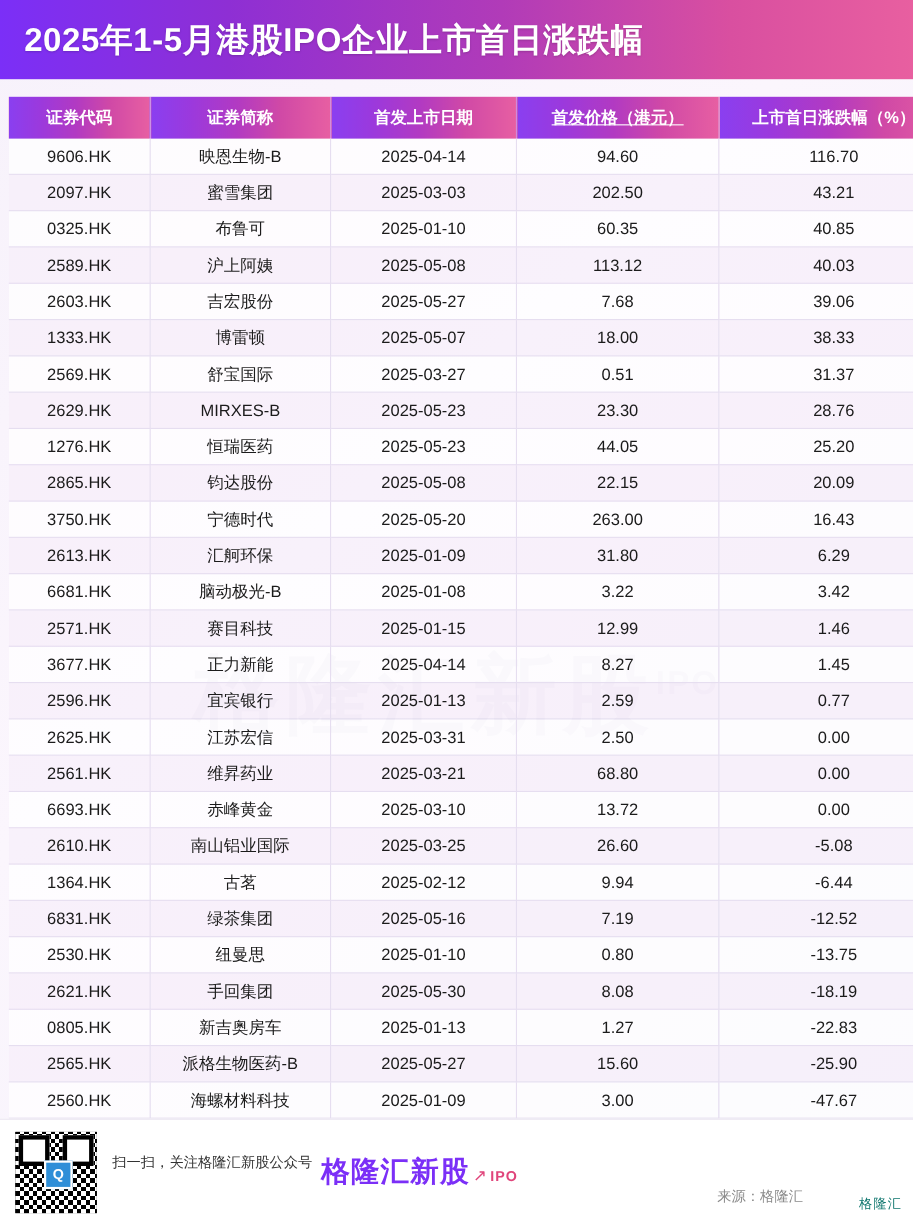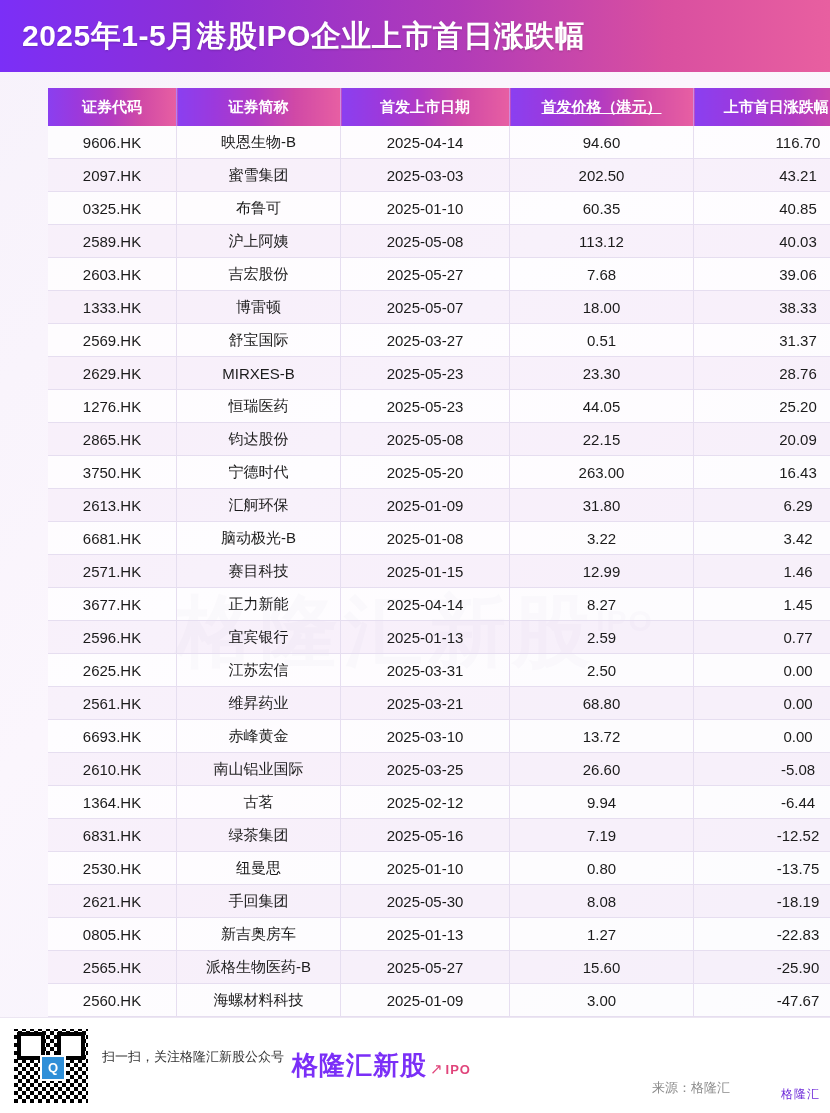--- a/index.html
+++ b/index.html
@@ -52,21 +52,20 @@
   }
   .watermark small {
     font-size: 30px;
     letter-spacing: 2px;
     vertical-align: super;
   }
   .table-wrap {
     position: relative;
     z-index: 2;
     padding: 16px 8px 0 8px;
-    margin-left: 40px;
   }
   table.ipo {
     border-collapse: collapse;
     width: 814px;
     table-layout: fixed;
   }
   table.ipo thead th {
     background: linear-gradient(90deg, #8a3ff0 0%, #9b39dd 22%, #b23ac2 48%, #d049a6 72%, #e75fa2 100%);
     color: #ffffff;
     font-size: 15px;
@@ -186,21 +185,21 @@
     right: 100px;
     bottom: 16px;
     font-size: 13px;
     color: #8b8b8b;
   }
   .corner-mark {
     position: absolute;
     right: 10px;
     bottom: 10px;
     font-size: 12px;
-    color: #6d28d9;
+    color: #0f766e;
     letter-spacing: 1px;
   }
 </style>
 </head>
 <body>
 
 <div class="page">
 
   <div class="header-band">
     <div class="header-title">2025年1-5月港股IPO企业上市首日涨跌幅</div>

